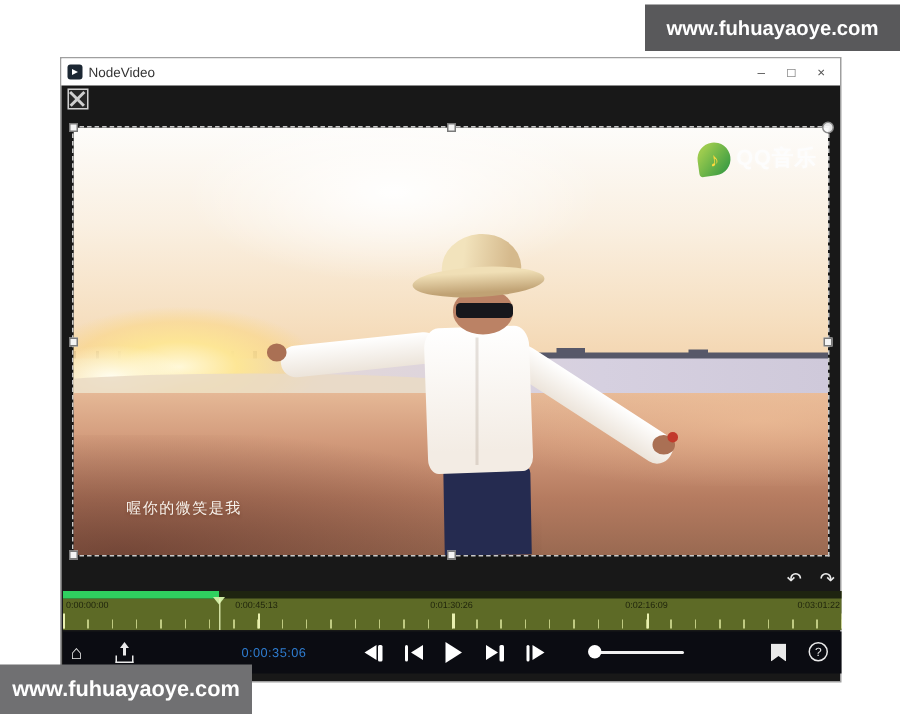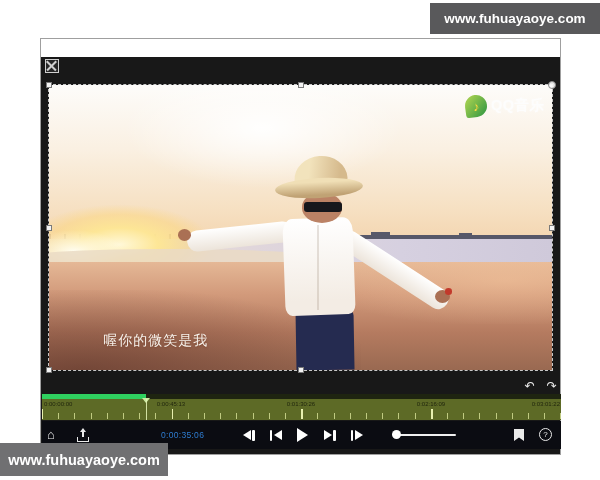--- a/index.html
+++ b/index.html
@@ -76,22 +76,22 @@
   .pants { left:49.2%; top:79%; width:11.6%; height:21%; transform:rotate(-1deg);
     background:#252b50; border-radius:6px 6px 0 0; }
 
   
   .logo { position:absolute; right:1.5%; top:3.5%; display:flex; align-items:center; gap:4px; }
   .logo-badge { width:22px; height:22px; border-radius:50% 50% 50% 12%; transform:rotate(-8deg);
     background:linear-gradient(135deg,#9ccb4e 20%,#3f9e43 85%); color:#ffd93d; font-size:13px; font-weight:bold;
     display:flex; align-items:center; justify-content:center; }
   .logo-text { color:#fdfdfd; font-size:14.5px; font-weight:bold; letter-spacing:.5px;
     text-shadow:0 0 3px rgba(255,255,255,.55); }
-  .subtitle { position:absolute; left:7%; top:86.5%; color:#f7f2ec; font-size:14px; letter-spacing:1px;
-    text-shadow:0 1px 2px rgba(110,55,30,.55);margin-left:19px; }
+  .subtitle { position:absolute; left:7%; top:86.5%; color:#f7f2ec; font-size:10px; letter-spacing:1px;
+    text-shadow:0 1px 2px rgba(110,55,30,.55); }
 
   
   .hd { position:absolute; width:6px; height:6px; background:#f4f4f4; border:1px solid #7a7a7a; z-index:5; }
   .h-tl { left:-3px; top:-3px; }
   .h-tc { left:calc(50% - 3px); top:-3px; }
   .h-ml { left:-3px; top:calc(50% - 3px); }
   .h-mr { right:-3px; top:calc(50% - 3px); }
   .h-bl { left:-3px; bottom:-3px; }
   .h-bc { left:calc(50% - 3px); bottom:-3px; }
   .h-rot { position:absolute; right:-4px; top:-4px; width:8px; height:8px; border-radius:50%;
@@ -142,20 +142,31 @@
     clip-path:polygon(0 0,100% 0,100% 100%,50% 70%,0 100%); }
   .help { left:497px; top:7px; width:13px; height:13px; border:1.2px solid #eaeaea; border-radius:50%;
     font-size:8px; display:flex; align-items:center; justify-content:center; color:#eaeaea; }
 </style>
 </head>
 <body>
 
 <div class="wm wm-top">www.fuhuayaoye.com</div>
 
 <div class="window">
+  <div class="titlebar">
+    <span class="app-icon">
+        <i></i>
+      </span>
+    <span class="wtitle">NodeVideo</span>
+    <span class="win-controls">
+      <span class="wc">–</span>
+      <span class="wc">□</span>
+      <span class="wc">×</span>
+    </span>
+  </div>
 
   <div class="editor">
 
     <div class="deselect">
         <i class="x1"></i>
         <i class="x2"></i>
       </div>
 
     <div class="video">
       <div class="scene">

